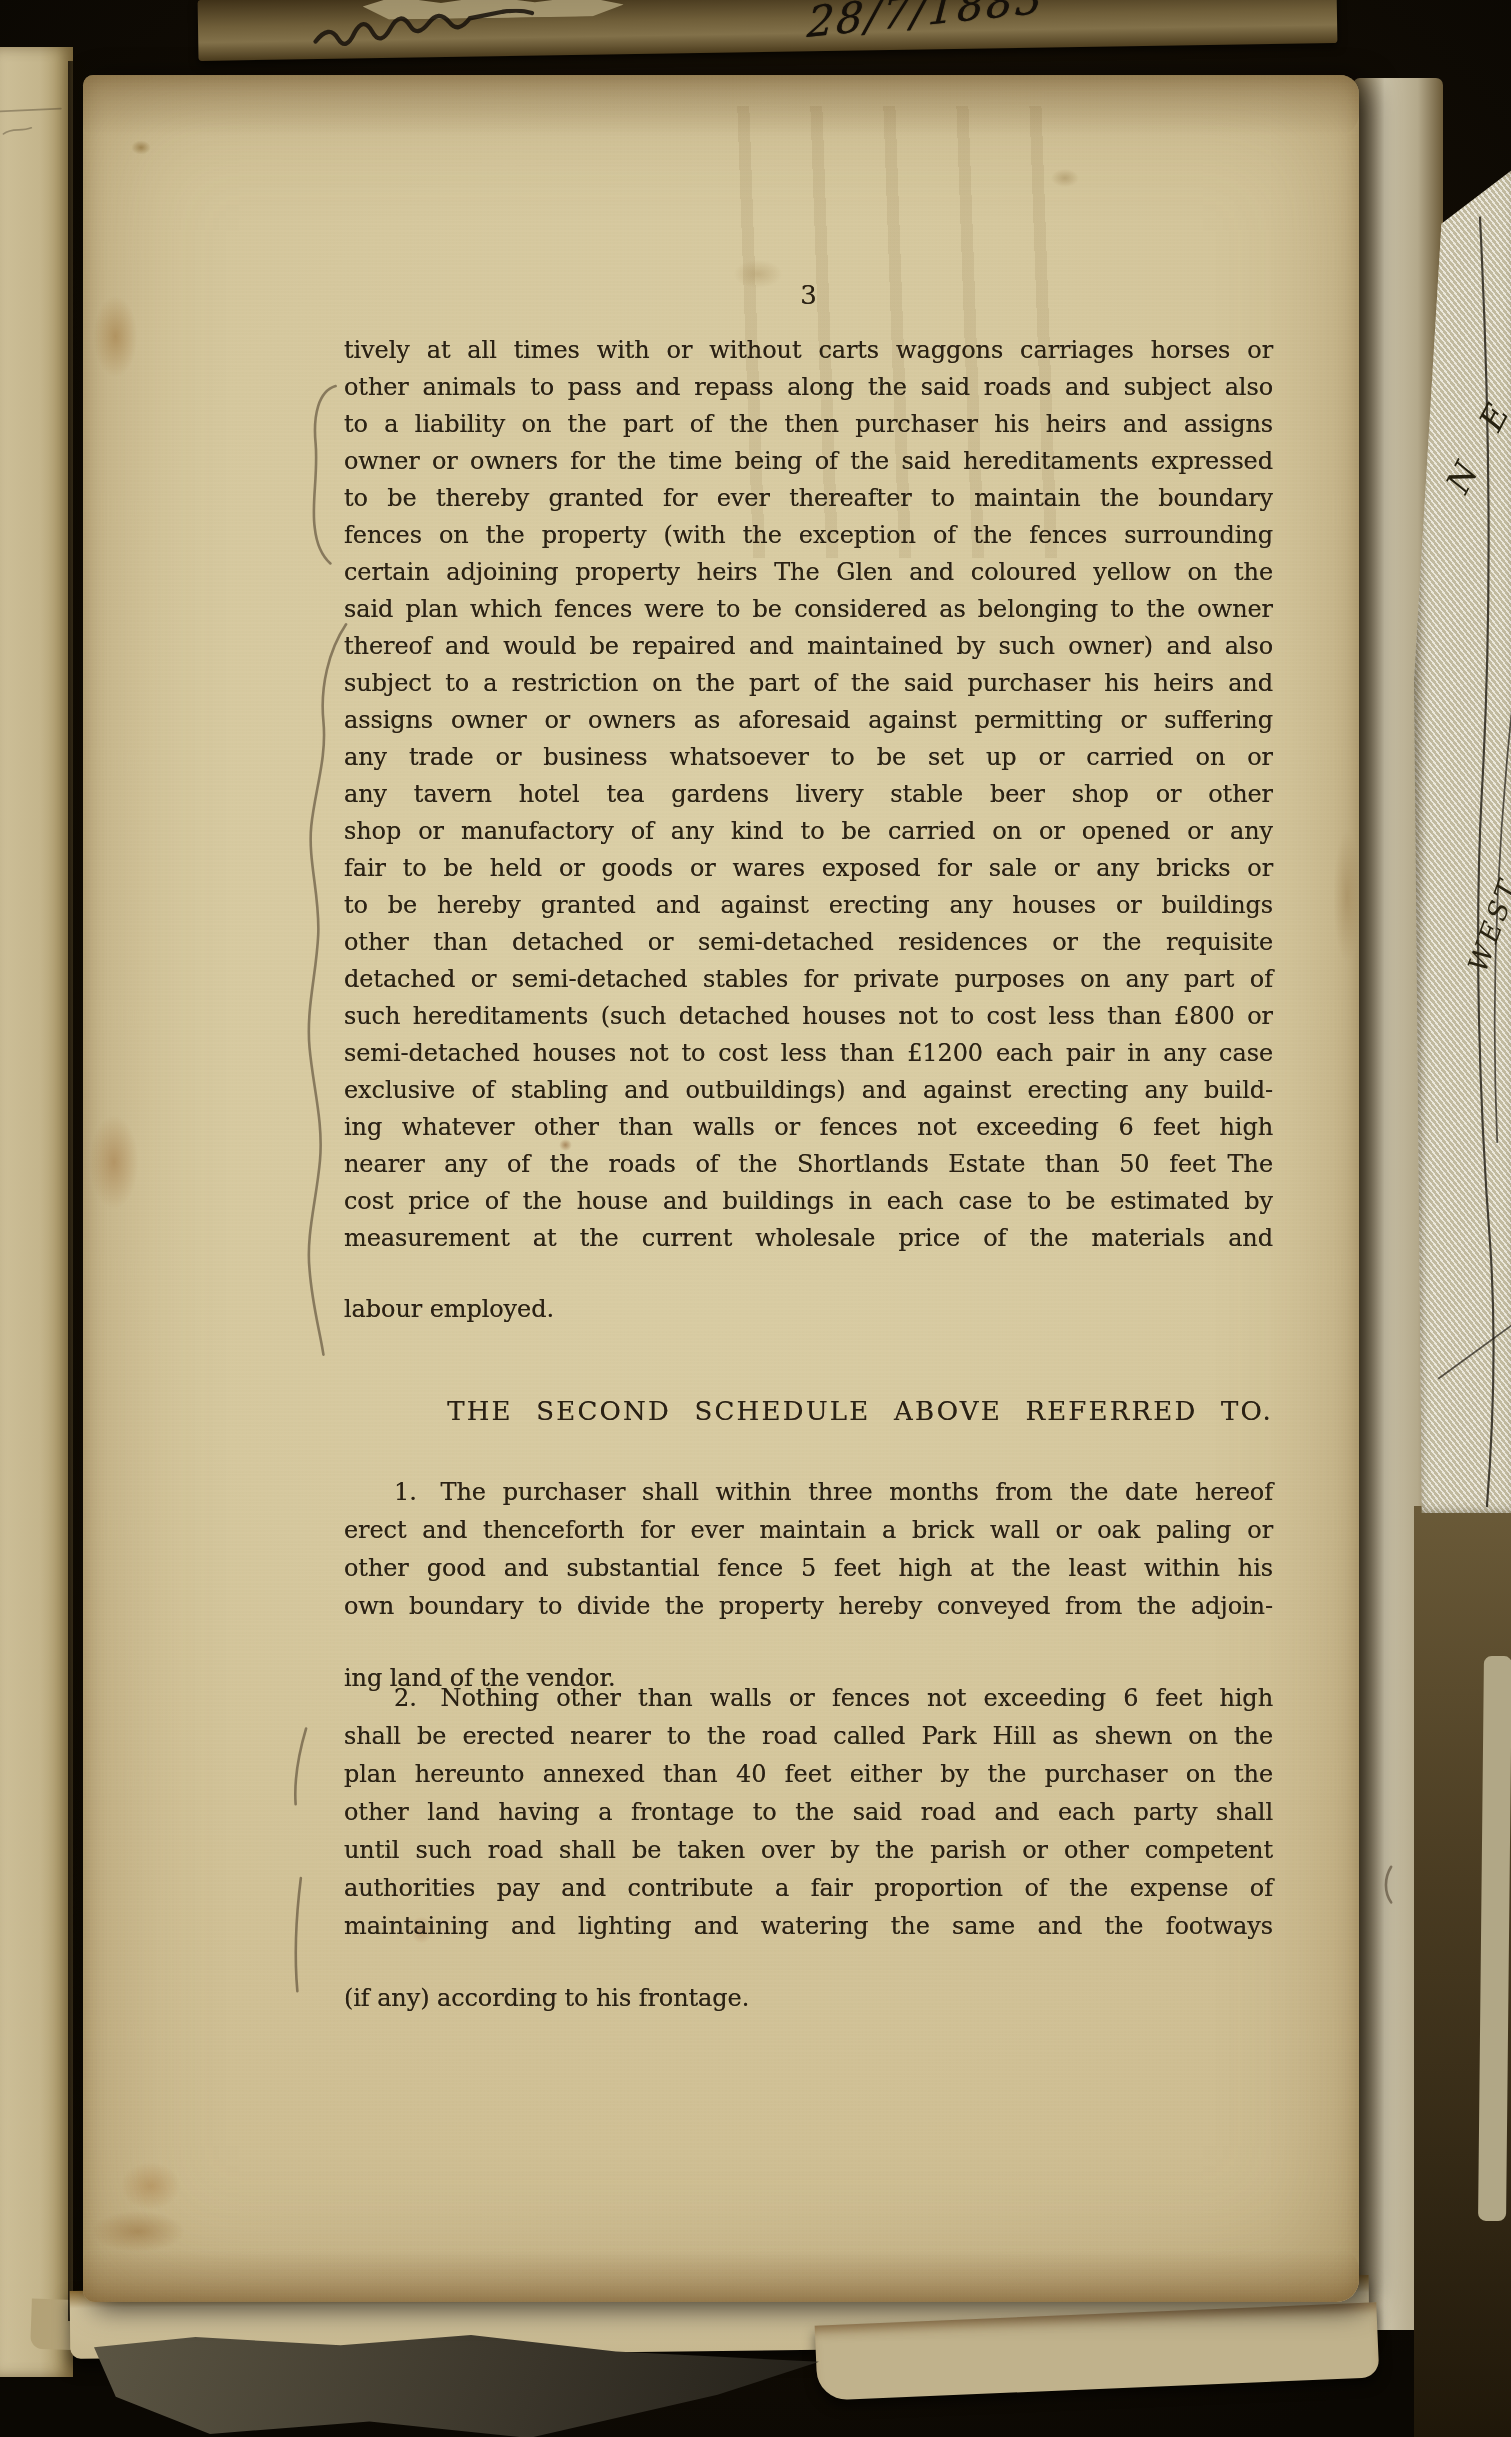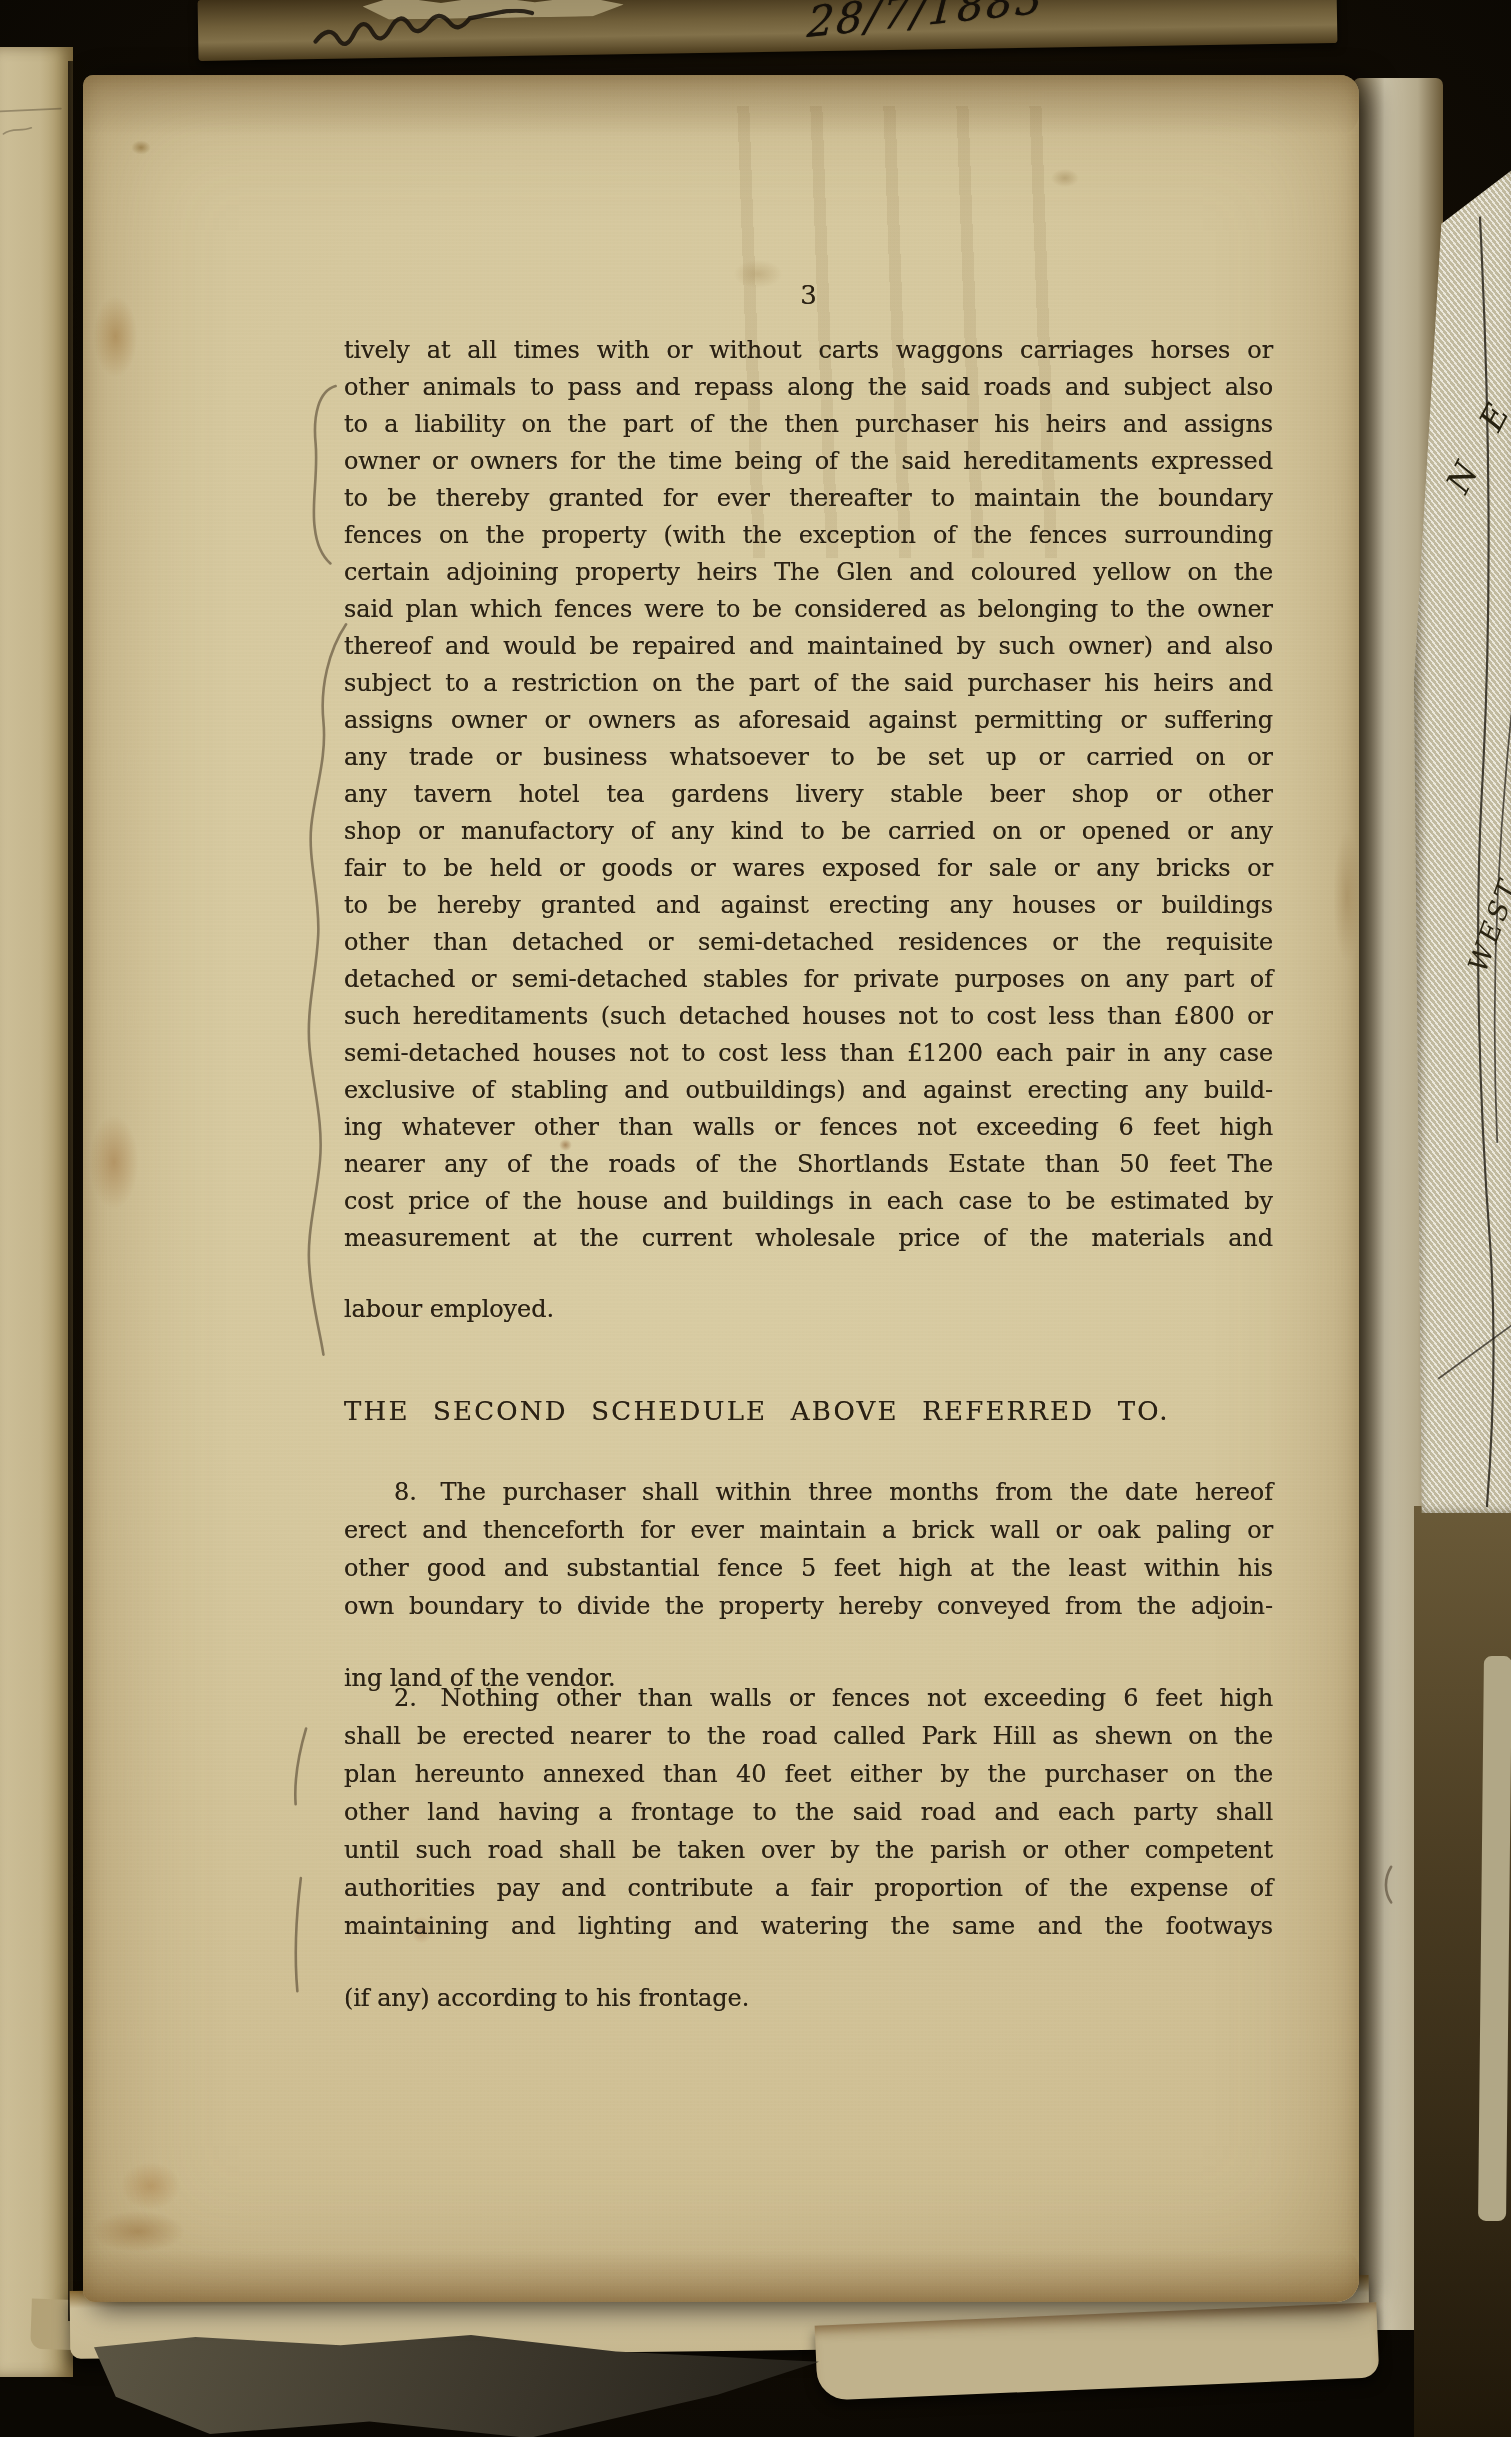--- a/index.html
+++ b/index.html
@@ -86,21 +86,21 @@
   .s7{left:-10.4px;top:2128px;width:130px;height:57px;background:radial-gradient(closest-side,rgba(140,95,40,.42),transparent 72%);}
   .s8{left:474px;top:1062px;width:17.4px;height:15.6px;background:radial-gradient(closest-side,rgba(120,70,25,.5),transparent 75%);}
   .s9{left:1245px;top:730px;width:38px;height:183px;background:radial-gradient(closest-side,rgba(130,95,45,.28),transparent 72%);}
   .s10{left:323px;top:1836px;width:31px;height:38px;background:radial-gradient(closest-side,rgba(150,90,45,.35),transparent 72%);}
 
   
   .text-col{position:absolute;left:261px;width:929px;color:#2a2114;
     text-shadow:0 0 0.5px rgba(42,33,20,.65);letter-spacing:-0.1px;}
   .page-number{top:205px;text-align:center;font-size:26px;}
   .main-lines{top:257px;font-size:24px;line-height:37px;}
-  .schedule-heading{top:1321px;text-align:left;font-size:26px;letter-spacing:2.2px;word-spacing:13px;}
+  .schedule-heading{top:1321px;text-align:right;font-size:26px;letter-spacing:2.2px;word-spacing:13px;}
   .clause{font-size:24px;line-height:38px;}
   .clause-1{top:1398px;}
   .clause-2{top:1604px;}
   .tline{text-align:justify;text-align-last:justify;}
   .tline.last{text-align-last:left;margin-top:34px;}
   .clause .tline:first-child{padding-left:50px;}
 
   .marks-svg{position:absolute;left:0;top:0;z-index:5;pointer-events:none;}
 </style>
 </head>
@@ -180,21 +180,21 @@
         <div class="tline">ing whatever other than walls or fences not exceeding 6 feet high</div>
         <div class="tline">nearer any of the roads of the Shortlands Estate than 50 feet The</div>
         <div class="tline">cost price of the house and buildings in each case to be estimated by</div>
         <div class="tline">measurement at the current wholesale price of the materials and</div>
         <div class="tline last">labour employed.</div>
       </div>
 
     <div class="text-col schedule-heading">THE SECOND SCHEDULE ABOVE REFERRED TO.</div>
 
     <div class="text-col clause clause-1">
-        <div class="tline">8. The purchaser shall within three months from the date hereof</div>
+        <div class="tline">1. The purchaser shall within three months from the date hereof</div>
         <div class="tline">erect and thenceforth for ever maintain a brick wall or oak paling or</div>
         <div class="tline">other good and substantial fence 5 feet high at the least within his</div>
         <div class="tline">own boundary to divide the property hereby conveyed from the adjoin-</div>
         <div class="tline last">ing land of the vendor.</div>
       </div>
 
     <div class="text-col clause clause-2">
         <div class="tline">2. Nothing other than walls or fences not exceeding 6 feet high</div>
         <div class="tline">shall be erected nearer to the road called Park Hill as shewn on the</div>
         <div class="tline">plan hereunto annexed than 40 feet either by the purchaser on the</div>

